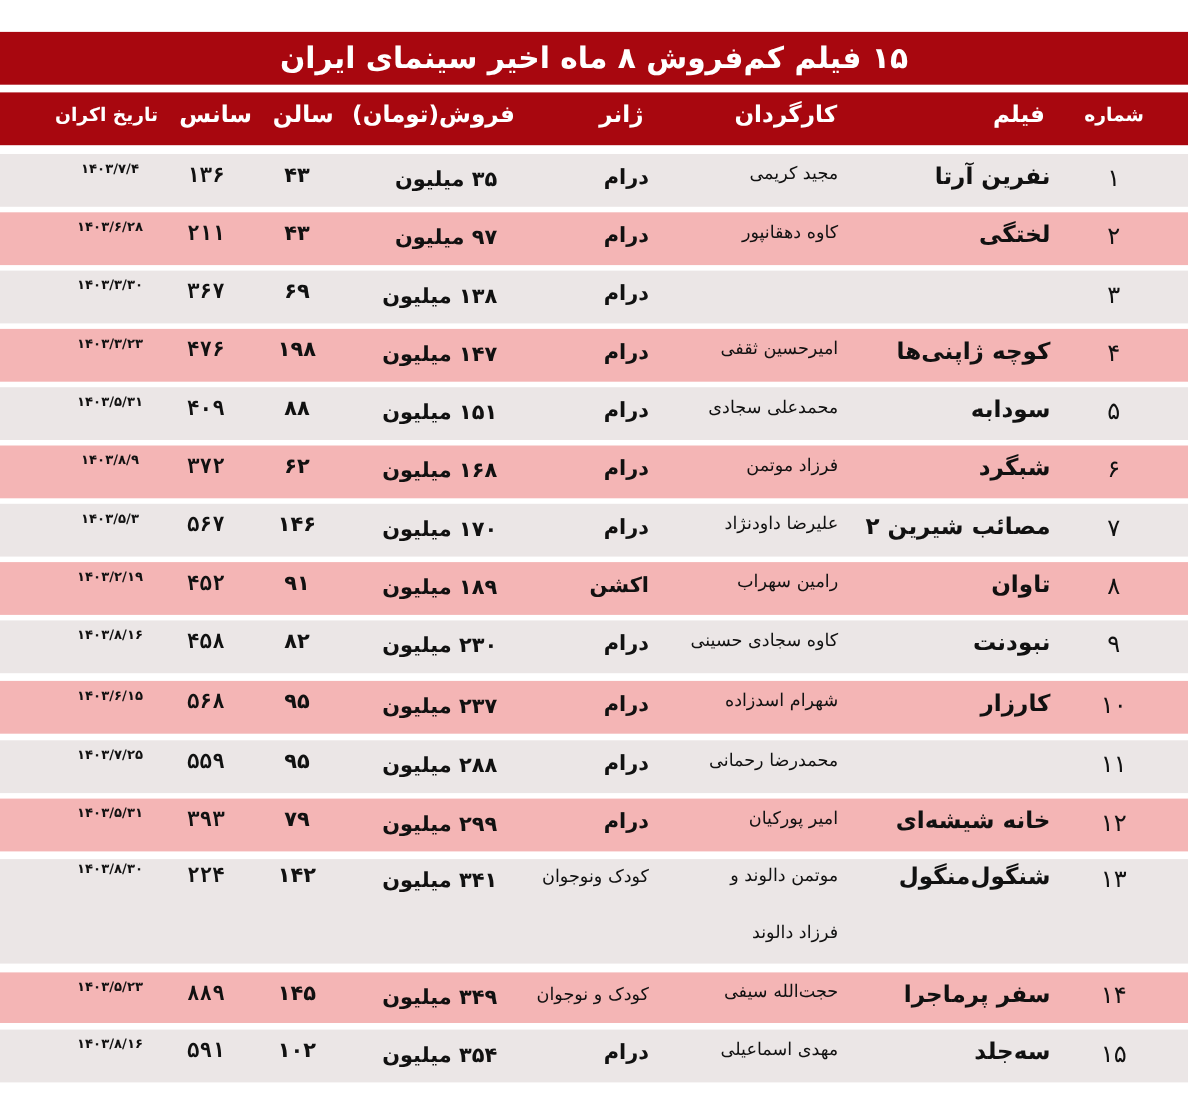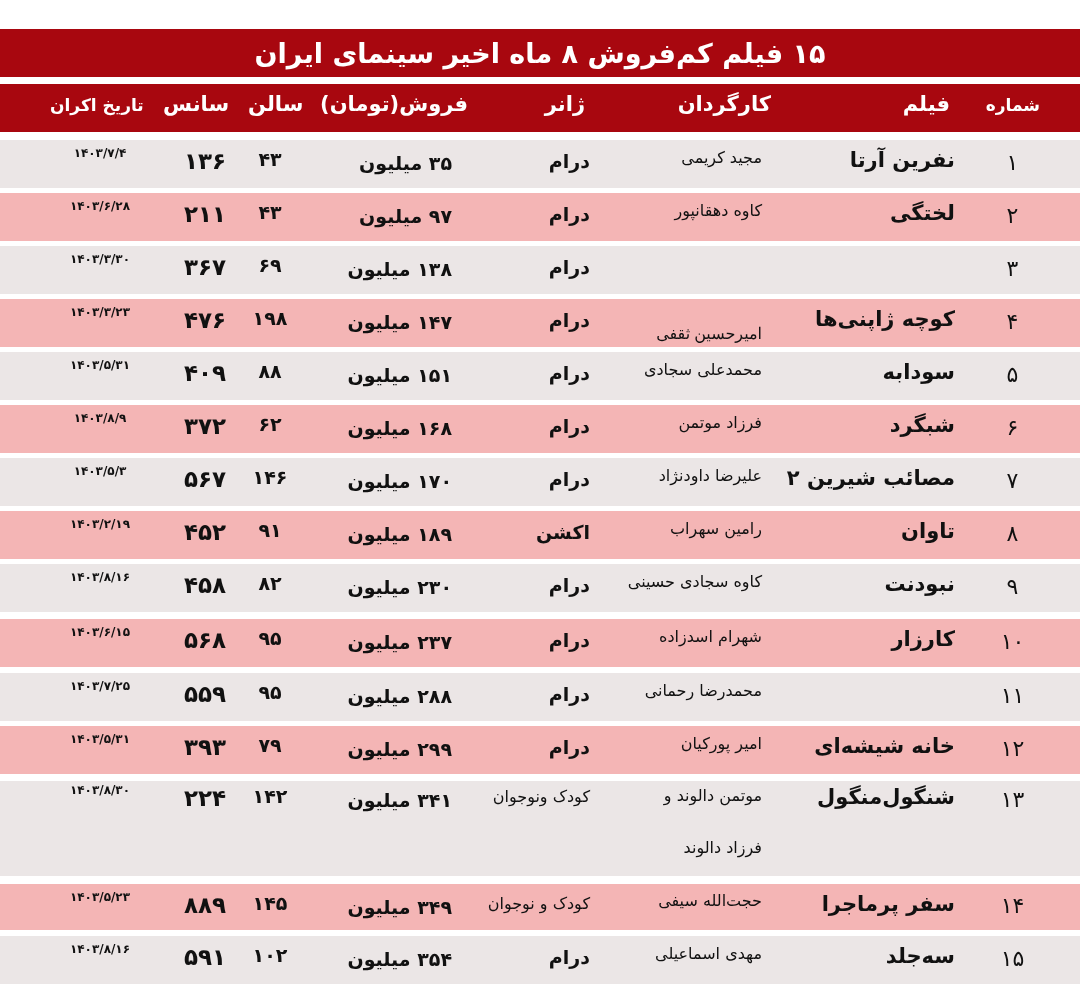--- a/index.html
+++ b/index.html
@@ -21,36 +21,36 @@
   .row { position: absolute; left: 0; width: 1080px; }
   .row.gray { background: #ebe6e6; }
   .row.pink { background: #f4b5b5; }
   .c-num { right: 45px; width: 45px; text-align: center; font-size: 22px; }
   .c-film { right: 125px; font-size: 21px; font-weight: bold; }
   .c-dir { right: 318px; font-size: 16px; line-height: 1.9; }
   .c-genre { right: 490px; font-size: 19px; font-weight: bold; }
   .c-genre.small { font-size: 16px; font-weight: normal; }
   .c-sales { right: 628px; font-size: 19px; font-weight: bold; }
   .c-hall { left: 245px; width: 50px; text-align: center; font-size: 19px; font-weight: bold; }
-  .c-show { left: 170px; width: 70px; text-align: center; font-size: 23px; font-weight: bold; }
+  .c-show { left: 170px; width: 70px; text-align: left; font-size: 19px; font-weight: bold; font-family: Liberation Mono, monospace; }
   .c-date { left: 50px; width: 100px; text-align: center; font-size: 12px; font-weight: bold; direction: ltr; }
 </style>
 </head>
 <body>
 
 <div class="wrap">
 
   <div class="title-bar">
     <span>۱۵ فیلم کم‌فروش ۸ ماه اخیر سینمای ایران</span>
   </div>
 
   <div class="header-bar">
     <span class="cell h-sm" style="right:40px;">شماره</span>
     <span class="cell" style="right:130px;">فیلم</span>
-    <span class="cell" style="right:309px;">کارگردان</span>
+    <span class="cell" style="right:319px;">کارگردان</span>
     <span class="cell" style="right:495px;">ژانر</span>
     <span class="cell" style="right:612px;">فروش(تومان)</span>
     <span class="cell" style="left:248px;">سالن</span>
     <span class="cell" style="left:163px;">سانس</span>
     <span class="cell h-sm" style="left:50px;">تاریخ اکران</span>
   </div>
 
   <div class="row gray" style="top:140px;height:48px;">
     <span class="cell c-num" style="top:10px;">۱</span>
     <span class="cell c-film" style="top:8px;">نفرین آرتا</span>
@@ -79,21 +79,21 @@
     <span class="cell c-genre" style="top:10px;">درام</span>
     <span class="cell c-sales" style="top:12px;">۱۳۸ میلیون</span>
     <span class="cell c-hall" style="top:8px;">۶۹</span>
     <span class="cell c-show" style="top:8px;">۳۶۷</span>
     <span class="cell c-date" style="top:6px;">۱۴۰۳/۳/۳۰</span>
   </div>
 
   <div class="row pink" style="top:299px;height:48px;">
     <span class="cell c-num" style="top:10px;">۴</span>
     <span class="cell c-film" style="top:8px;">کوچه ژاپنی‌ها</span>
-    <span class="cell c-dir" style="top:20px;font-family:Liberation Serif, serif;">امیرحسین ثقفی</span>
+    <span class="cell c-dir" style="top:3px;">امیرحسین ثقفی</span>
     <span class="cell c-genre" style="top:10px;">درام</span>
     <span class="cell c-sales" style="top:12px;">۱۴۷ میلیون</span>
     <span class="cell c-hall" style="top:8px;">۱۹۸</span>
     <span class="cell c-show" style="top:8px;">۴۷۶</span>
     <span class="cell c-date" style="top:6px;">۱۴۰۳/۳/۲۳</span>
   </div>
 
   <div class="row gray" style="top:352px;height:48px;">
     <span class="cell c-num" style="top:10px;">۵</span>
     <span class="cell c-film" style="top:8px;">سودابه</span>

